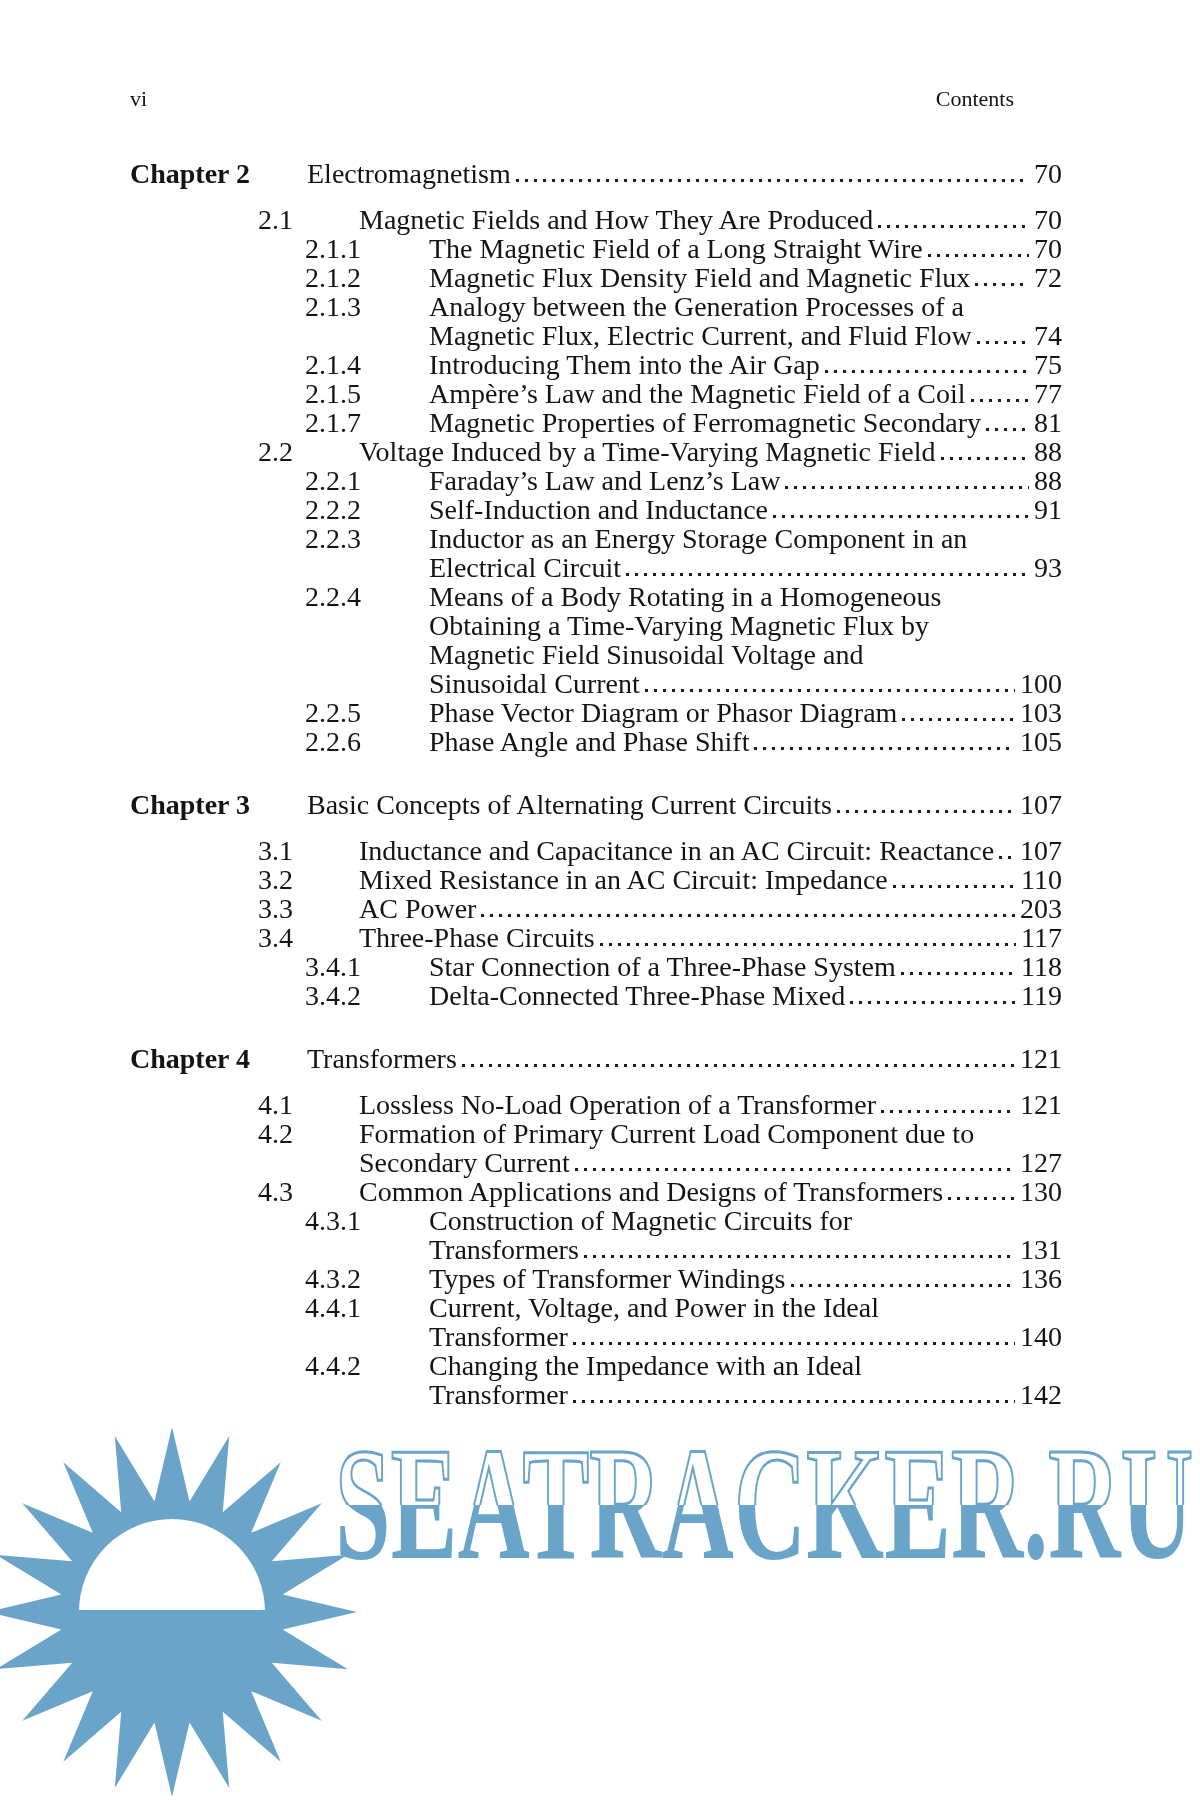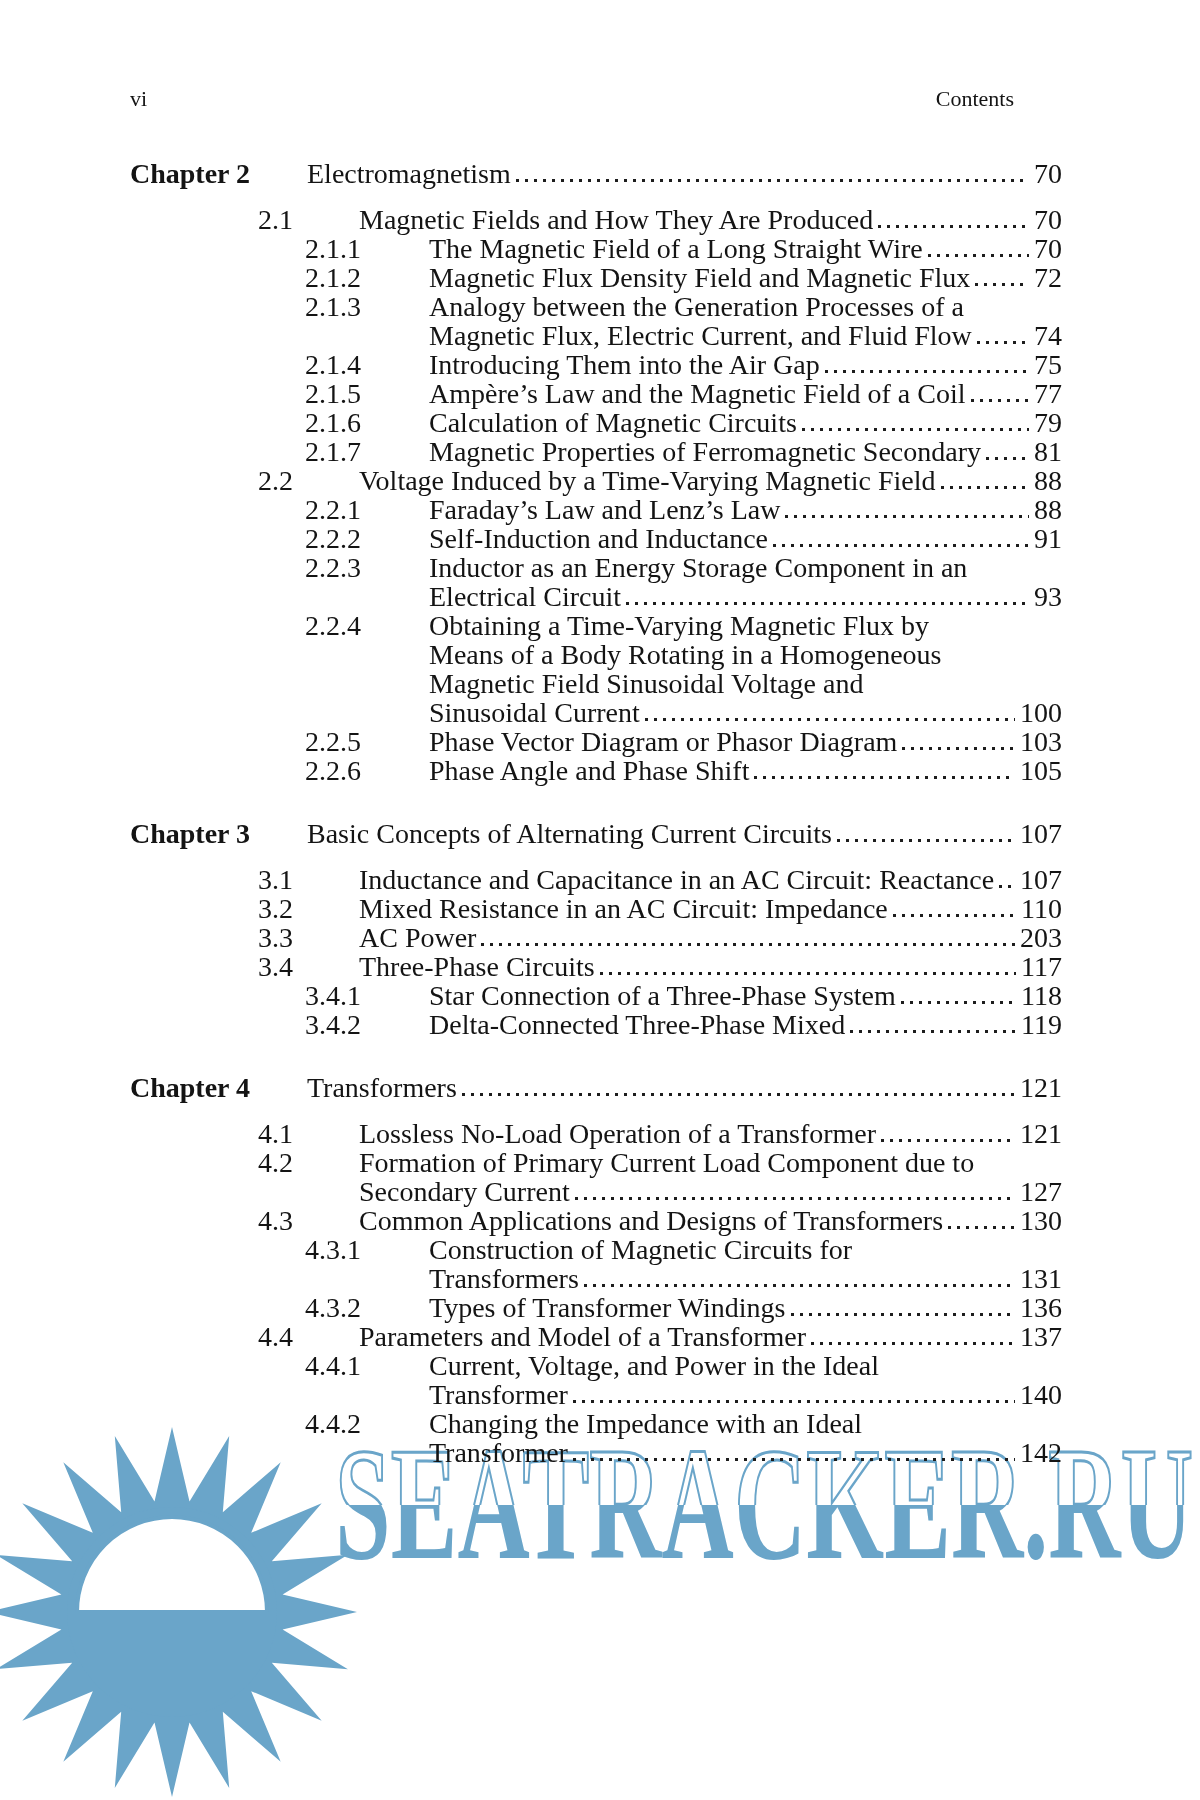--- a/index.html
+++ b/index.html
@@ -127,30 +127,20 @@
         <span class="num">2.1.5</span>
         <div class="body">
           <div class="line last">
             <span class="txt">Ampère’s Law and the Magnetic Field of a Coil</span>
             <span class="dots"></span>
             <span class="page">77</span>
           </div>
         </div>
       </div>
       <div class="row lvl2">
-        <span class="num">2.1.6</span>
-        <div class="body">
-          <div class="line last">
-            <span class="txt">Calculation of Magnetic Circuits</span>
-            <span class="dots"></span>
-            <span class="page">79</span>
-          </div>
-        </div>
-      </div>
-      <div class="row lvl2">
         <span class="num">2.1.7</span>
         <div class="body">
           <div class="line last">
             <span class="txt">Magnetic Properties of Ferromagnetic Secondary</span>
             <span class="dots"></span>
             <span class="page">81</span>
           </div>
         </div>
       </div>
       <div class="row lvl1">
@@ -190,22 +180,22 @@
           <div class="line last">
             <span class="txt">Electrical Circuit</span>
             <span class="dots"></span>
             <span class="page">93</span>
           </div>
         </div>
       </div>
       <div class="row lvl2">
         <span class="num">2.2.4</span>
         <div class="body">
+          <div class="line"><span class="txt">Means of a Body Rotating in a Homogeneous</span></div>
           <div class="line"><span class="txt">Obtaining a Time-Varying Magnetic Flux by</span></div>
-          <div class="line"><span class="txt">Means of a Body Rotating in a Homogeneous</span></div>
           <div class="line"><span class="txt">Magnetic Field Sinusoidal Voltage and</span></div>
           <div class="line last">
             <span class="txt">Sinusoidal Current</span>
             <span class="dots"></span>
             <span class="page">100</span>
           </div>
         </div>
       </div>
       <div class="row lvl2">
         <span class="num">2.2.5</span>
@@ -349,30 +339,20 @@
           </div>
         </div>
       </div>
       <div class="row lvl2">
         <span class="num">4.3.2</span>
         <div class="body">
           <div class="line last">
             <span class="txt">Types of Transformer Windings</span>
             <span class="dots"></span>
             <span class="page">136</span>
-          </div>
-        </div>
-      </div>
-      <div class="row lvl1">
-        <span class="num">4.4</span>
-        <div class="body">
-          <div class="line last">
-            <span class="txt">Parameters and Model of a Transformer</span>
-            <span class="dots"></span>
-            <span class="page">137</span>
           </div>
         </div>
       </div>
       <div class="row lvl2">
         <span class="num">4.4.1</span>
         <div class="body">
           <div class="line"><span class="txt">Current, Voltage, and Power in the Ideal</span></div>
           <div class="line last">
             <span class="txt">Transformer</span>
             <span class="dots"></span>

